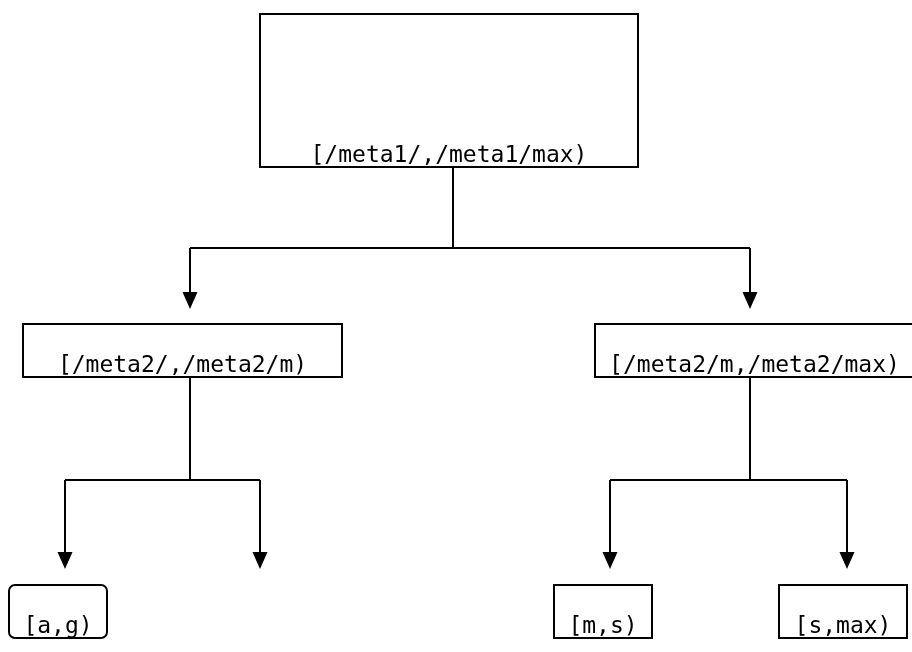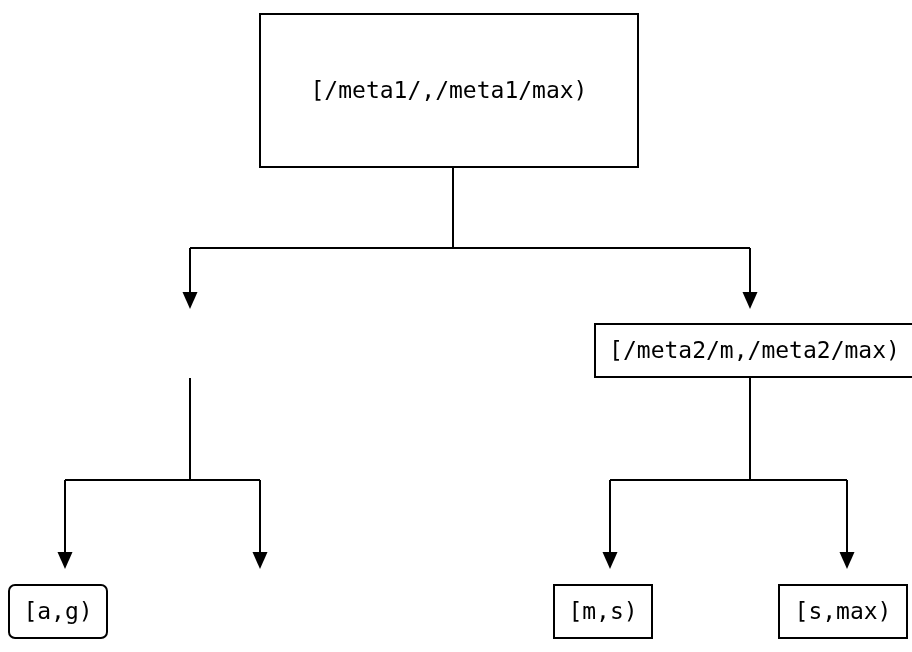--- a/index.html
+++ b/index.html
@@ -22,21 +22,21 @@
     top: 0;
     width: 912px;
     height: 652px;
   }
   .node {
     position: absolute;
     box-sizing: border-box;
     border: 2px solid #000000;
     background: #ffffff;
     display: flex;
-    align-items: center;
+    align-items: flex-end;
     justify-content: center;
   }
   .node span {
     font-size: 23px;
     line-height: 1;
     white-space: pre;
     color: #000000;
   }
 </style>
 </head>
@@ -58,20 +58,23 @@
     <polygon points="57.5,552 72.5,552 65,569" fill="#000000"></polygon>
     <polygon points="252.5,552 267.5,552 260,569" fill="#000000"></polygon>
     <polygon points="602.5,552 617.5,552 610,569" fill="#000000"></polygon>
     <polygon points="839.5,552 854.5,552 847,569" fill="#000000"></polygon>
   </svg>
 
   <div class="node" style="left:259px; top:13px; width:380px; height:155px;">
     <span>[/meta1/,/meta1/max)</span>
   </div>
 
+  <div class="node" style="left:22px; top:323px; width:321px; height:55px;">
+    <span>[/meta2/,/meta2/m)</span>
+  </div>
 
   <div class="node" style="left:582px; top:323px; width:321px; height:55px;margin-left:12px;">
     <span>[/meta2/m,/meta2/max)</span>
   </div>
 
   <div class="node" style="left:8px; top:584px; width:100px; height:55px;border-radius:7px;">
     <span>[a,g)</span>
   </div>
 
 

